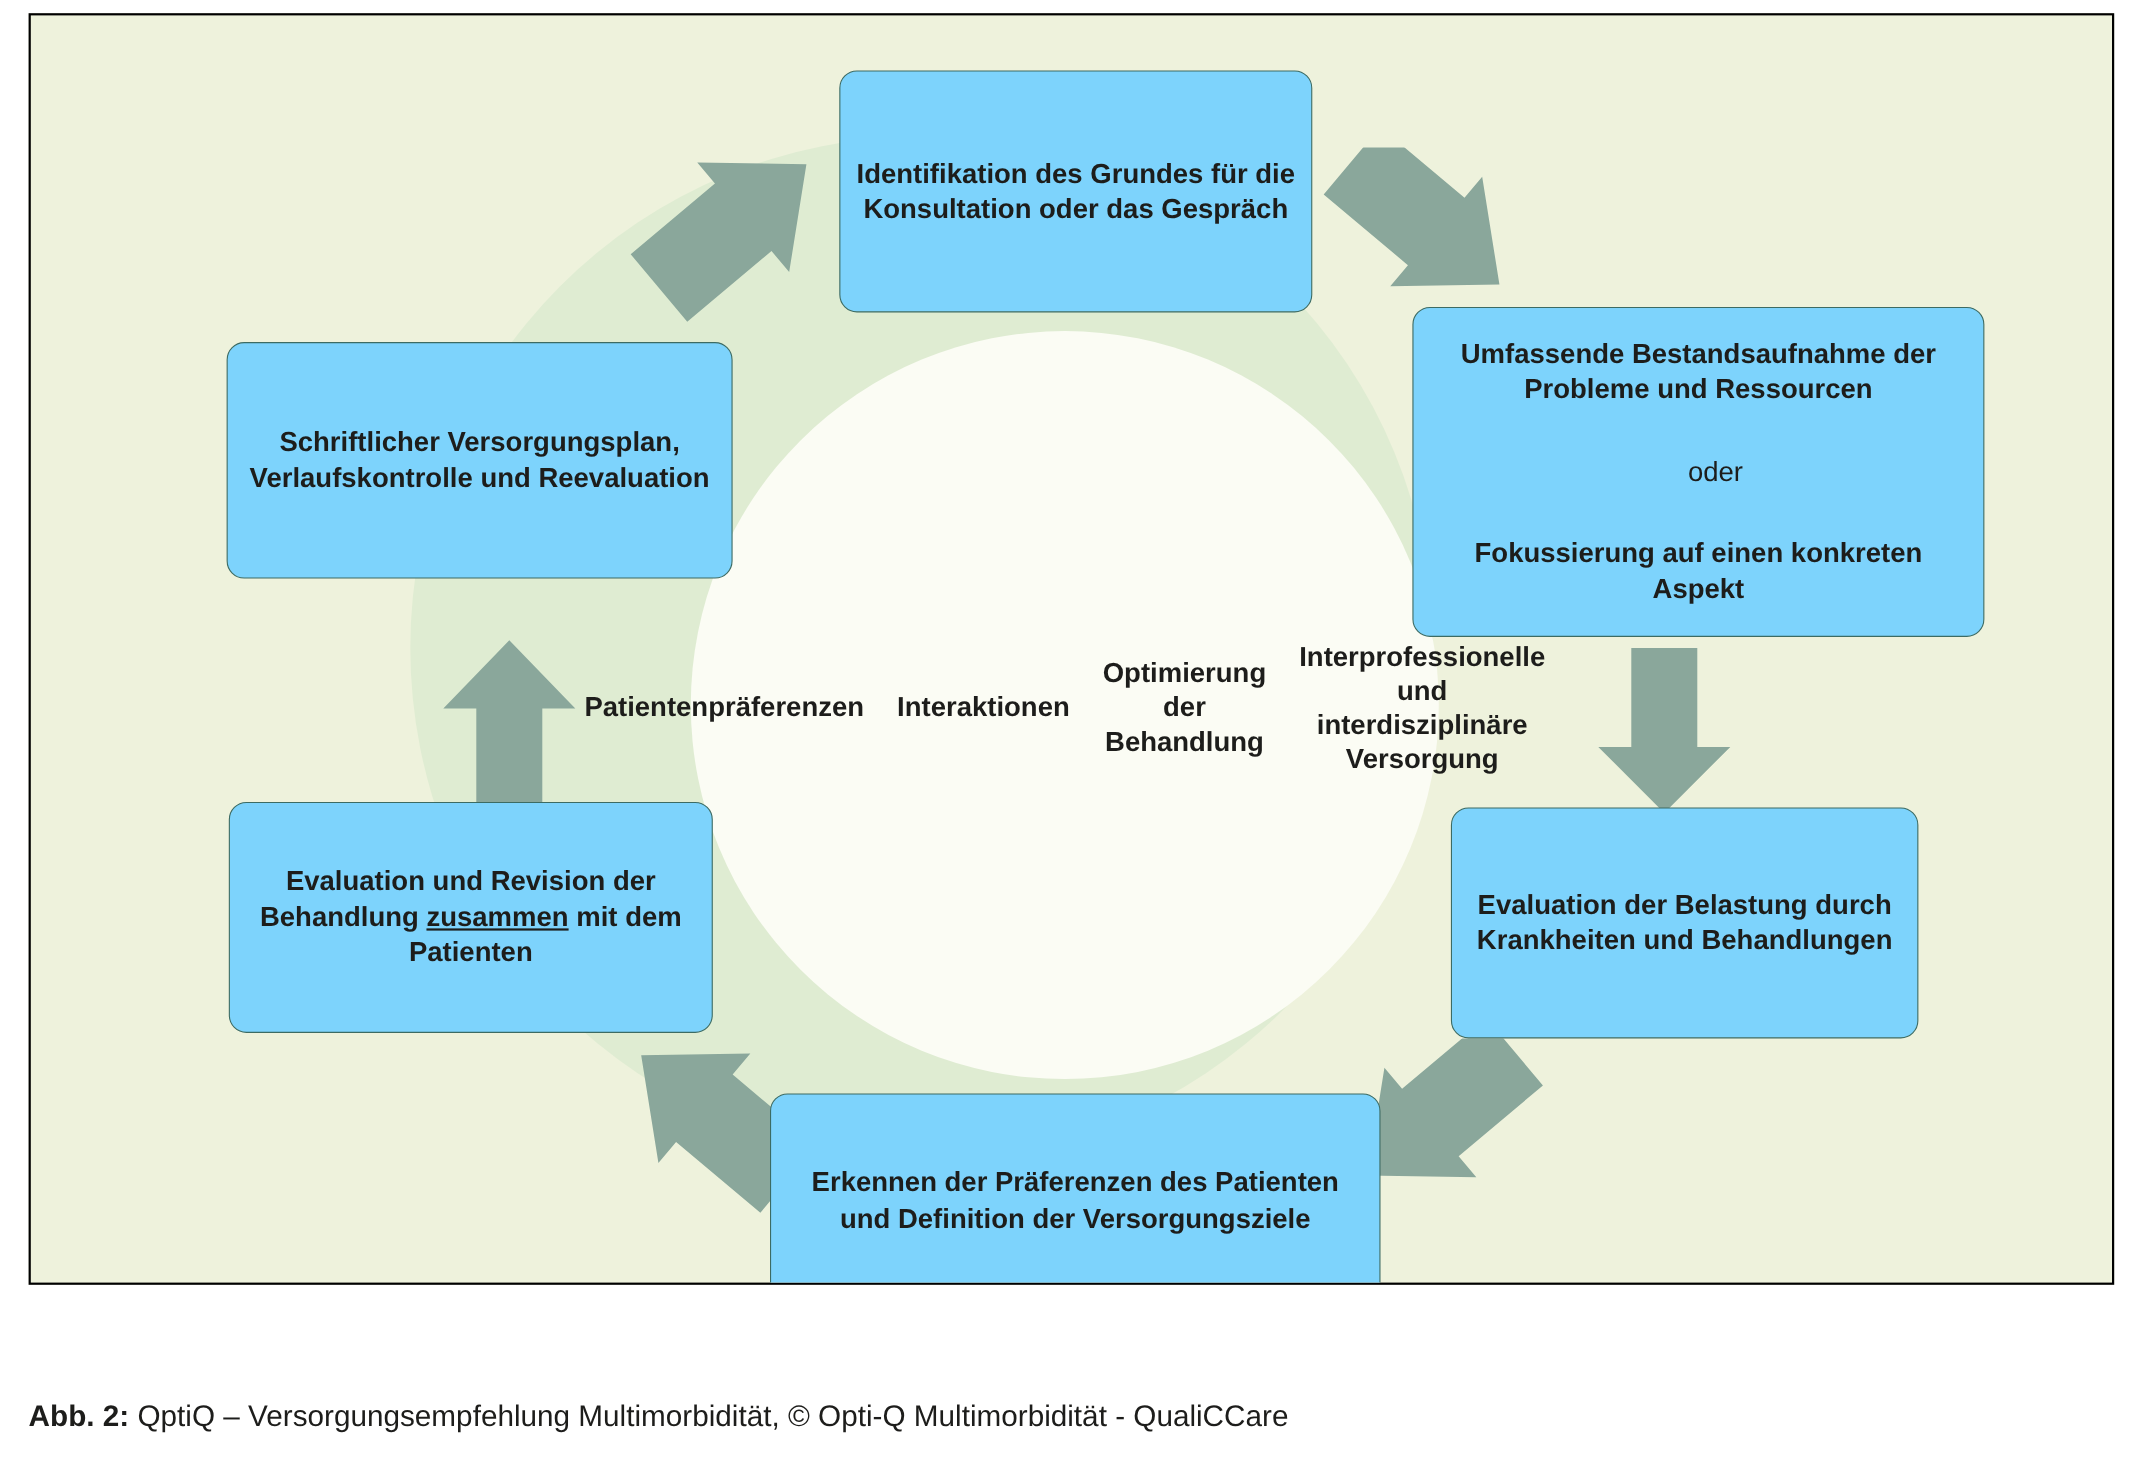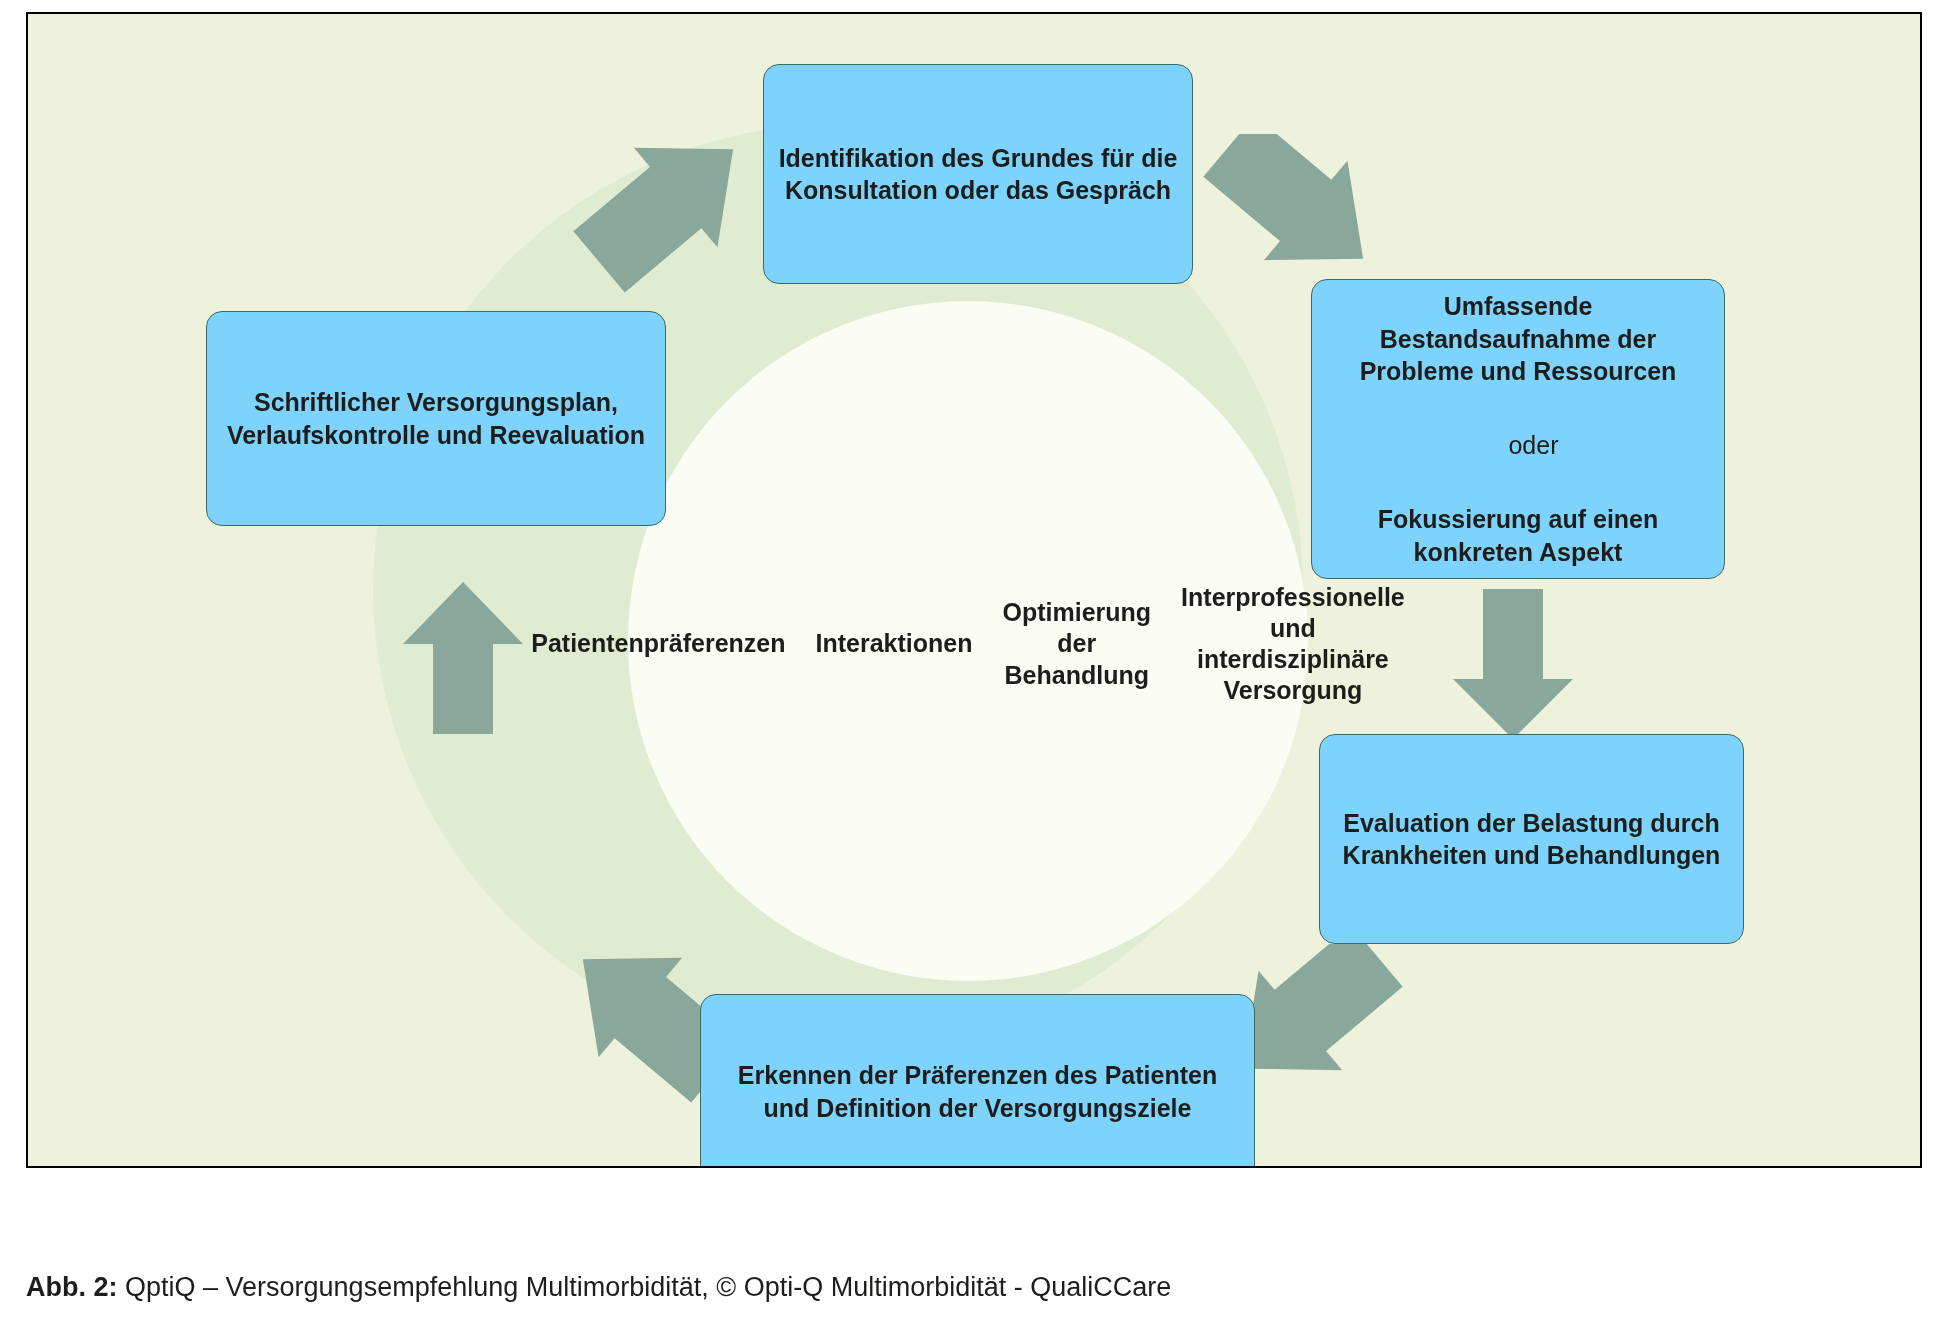--- a/index.html
+++ b/index.html
@@ -84,21 +84,21 @@
     font-size: 25px;
     line-height: 1.3;
     padding: 10px 14px;
     z-index: 4;
   }
   .node .sub-normal { font-weight: normal; margin-left: 31px; }
   .node .sub-gap { height: 10px; }
   .underline-word { text-decoration: underline; }
 
   #node-1 { left: 735px; top: 50px;  width: 430px; height: 220px; }
-  #node-2 { left: 1283px; top: 265px; width: 414px; height: 300px; gap: 16px; }
+  #node-2 { left: 1256px; top: 265px; width: 520px; height: 300px; gap: 16px; }
   #node-3 { left: 1291px; top: 720px; width: 425px; height: 210px; }
   #node-4 { left: 672px;  top: 980px; width: 555px; height: 195px; }
   #node-5 { left: 180px;  top: 715px; width: 440px; height: 210px; }
   #node-6 { left: 178px;  top: 297px; width: 460px; height: 215px; }
 
   
   .arrow { position: absolute; z-index: 3; }
 
   #cap {
     position: absolute;
@@ -165,20 +165,23 @@
     </div>
 
     <div class="node" id="node-3">
       <div>Evaluation der Belastung durch Krankheiten und Behandlungen</div>
     </div>
 
     <div class="node" id="node-4">
       <div>Erkennen der Präferenzen des Patienten und Definition der Versorgungsziele</div>
     </div>
 
+    <div class="node" id="node-5">
+      <div><span>Evaluation und Revision der Behandlung </span><span class="underline-word">zusammen</span><span> mit dem Patienten</span></div>
+    </div>
 
     <div class="node" id="node-6">
       <div>Schriftlicher Versorgungsplan, Verlaufskontrolle und Reevaluation</div>
     </div>
 
   </div>
 
   <div id="cap">
     <b>Abb. 2:</b><span> QptiQ – Versorgungsempfehlung Multimorbidität, © Opti-Q Multimorbidität - QualiCCare</span>
   </div>

